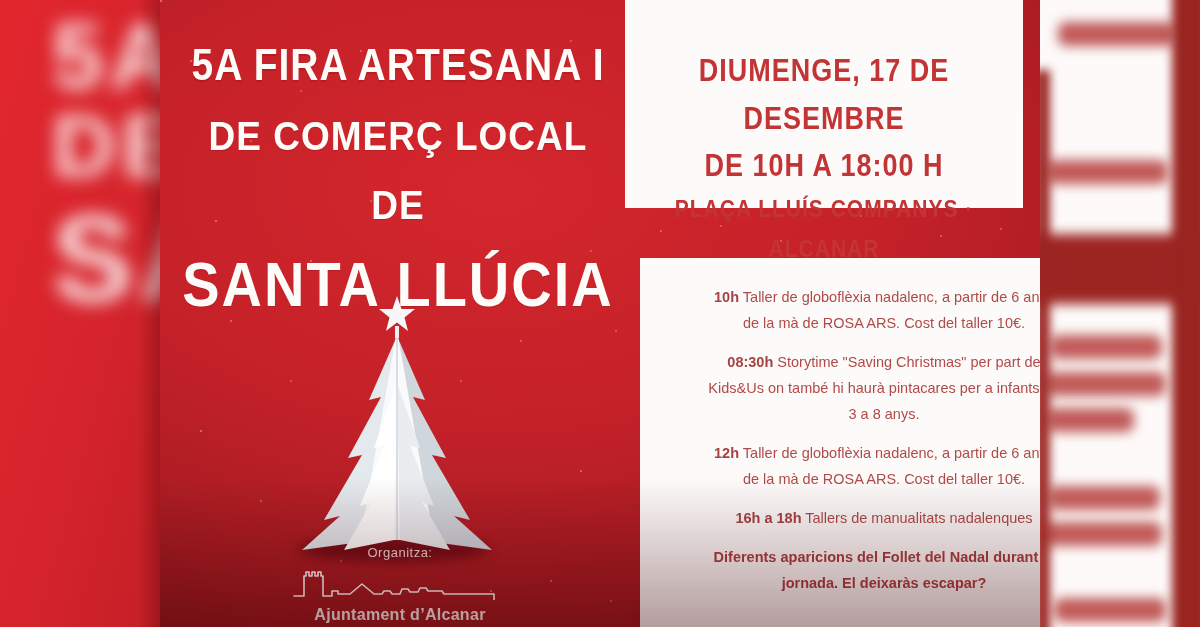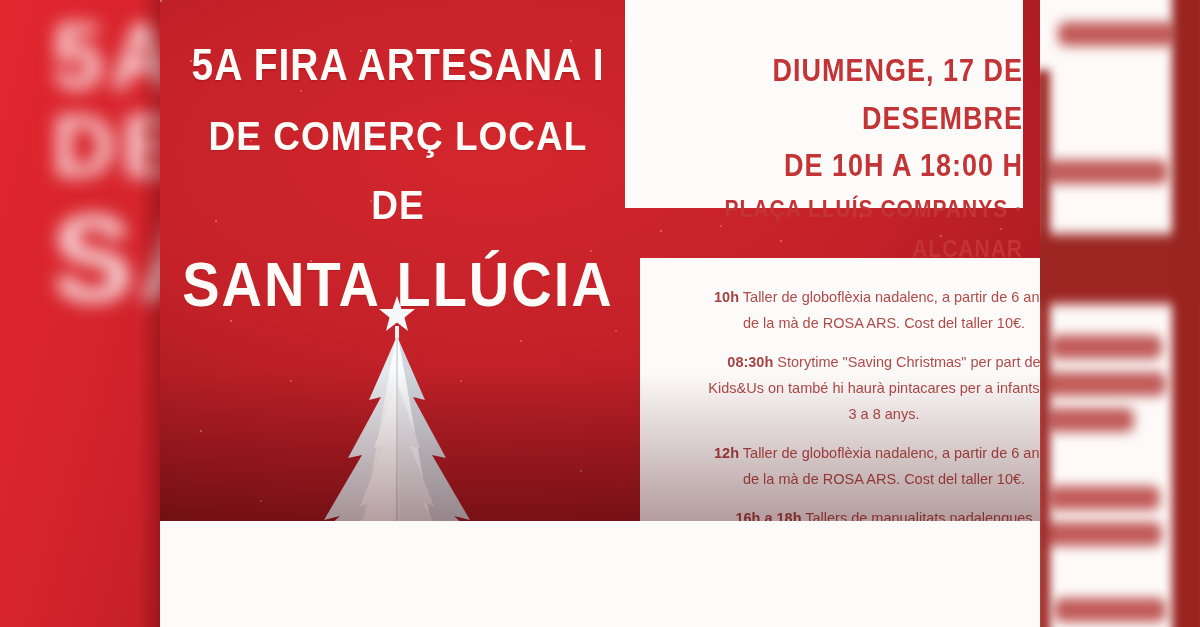--- a/index.html
+++ b/index.html
@@ -28,21 +28,21 @@
   .blur-right .bar-right{position:absolute;right:-8px;top:-12px;width:36px;height:660px;
     background:#992420;filter:blur(5px);}
   .blur-right .bar-left{position:absolute;left:-5px;top:70px;width:15px;height:570px;
     background:#9c2522;filter:blur(5px);}
   .blur-right .band{position:absolute;left:-10px;top:234px;width:180px;height:70px;
     background:#9c2522;filter:blur(6px);}
   .blur-right .blob{position:absolute;height:24px;border-radius:8px;
     background:rgba(176,50,48,.8);filter:blur(6px);}
   
   .poster{
-    position:absolute;left:160px;top:0;width:880px;height:521px;overflow:hidden;
+    position:absolute;left:160px;top:0;width:880px;height:627px;overflow:hidden;
     background:radial-gradient(115% 95% at 38% 30%,
       #d4262d 0%,#c42129 40%,#a51b21 68%,#7d1215 94%);
   }
   .poster::after{content:"";position:absolute;left:0;bottom:0;width:100%;height:150px;
     background:linear-gradient(180deg,rgba(70,4,8,0) 0%,rgba(60,3,7,.38) 100%);}
   .speckles{position:absolute;left:0;top:0;width:2px;height:2px;border-radius:50%;
     background:rgba(255,255,255,.45);
     box-shadow:
       30px 60px 0 rgba(255,255,255,.40), 90px 140px 0 rgba(255,255,255,.30),
       55px 220px 0 rgba(255,255,255,.42), 140px 90px 0 rgba(255,255,255,.28),
@@ -71,21 +71,21 @@
   .title .t1{font-size:39px;line-height:64px;letter-spacing:1px;}
   .title .t2{font-size:37px;line-height:62px;letter-spacing:1px;}
   .title .t3{font-size:56px;line-height:78px;letter-spacing:2px;}
   .tree{position:absolute;left:112px;top:288px;}
   .organizer{position:absolute;left:80px;top:545px;width:320px;text-align:center;}
   .organizer .org-label{font-size:13px;color:#f0d6d4;letter-spacing:.5px;}
   .organizer .org-logo{margin-top:4px;}
   .organizer .org-name{font-size:16px;color:#fbf4ee;font-weight:bold;letter-spacing:.3px;margin-top:2px;}
   
   .panel{position:absolute;background:#fdfbfa;}
-  .panel-header{left:465px;top:0;width:398px;height:208px;text-align:right;color:#c23436;}
+  .panel-header{left:465px;top:0;width:398px;height:208px;text-align:center;color:#c23436;}
   .panel-header .inner{transform:scaleY(1.18);transform-origin:top center;padding-top:40px;}
   .panel-header .h1{font-size:27px;font-weight:bold;letter-spacing:1px;line-height:40px;}
   .panel-header .h2{font-size:27px;font-weight:bold;letter-spacing:1px;line-height:40px;}
   .panel-header .h3{font-size:21px;font-weight:bold;letter-spacing:1px;line-height:34px;}
   .panel-schedule{left:480px;top:258px;width:398px;height:369px;padding-left:45px;}
   .schedule{padding:26px 20px 0 20px;text-align:center;color:#b04a49;
     font-size:14.5px;line-height:26px;}
   .schedule .item{margin-bottom:13px;}
   .schedule .time{font-weight:bold;color:#a64342;}
   .schedule .item-bold .txt{font-weight:bold;color:#ab3f3f;}

